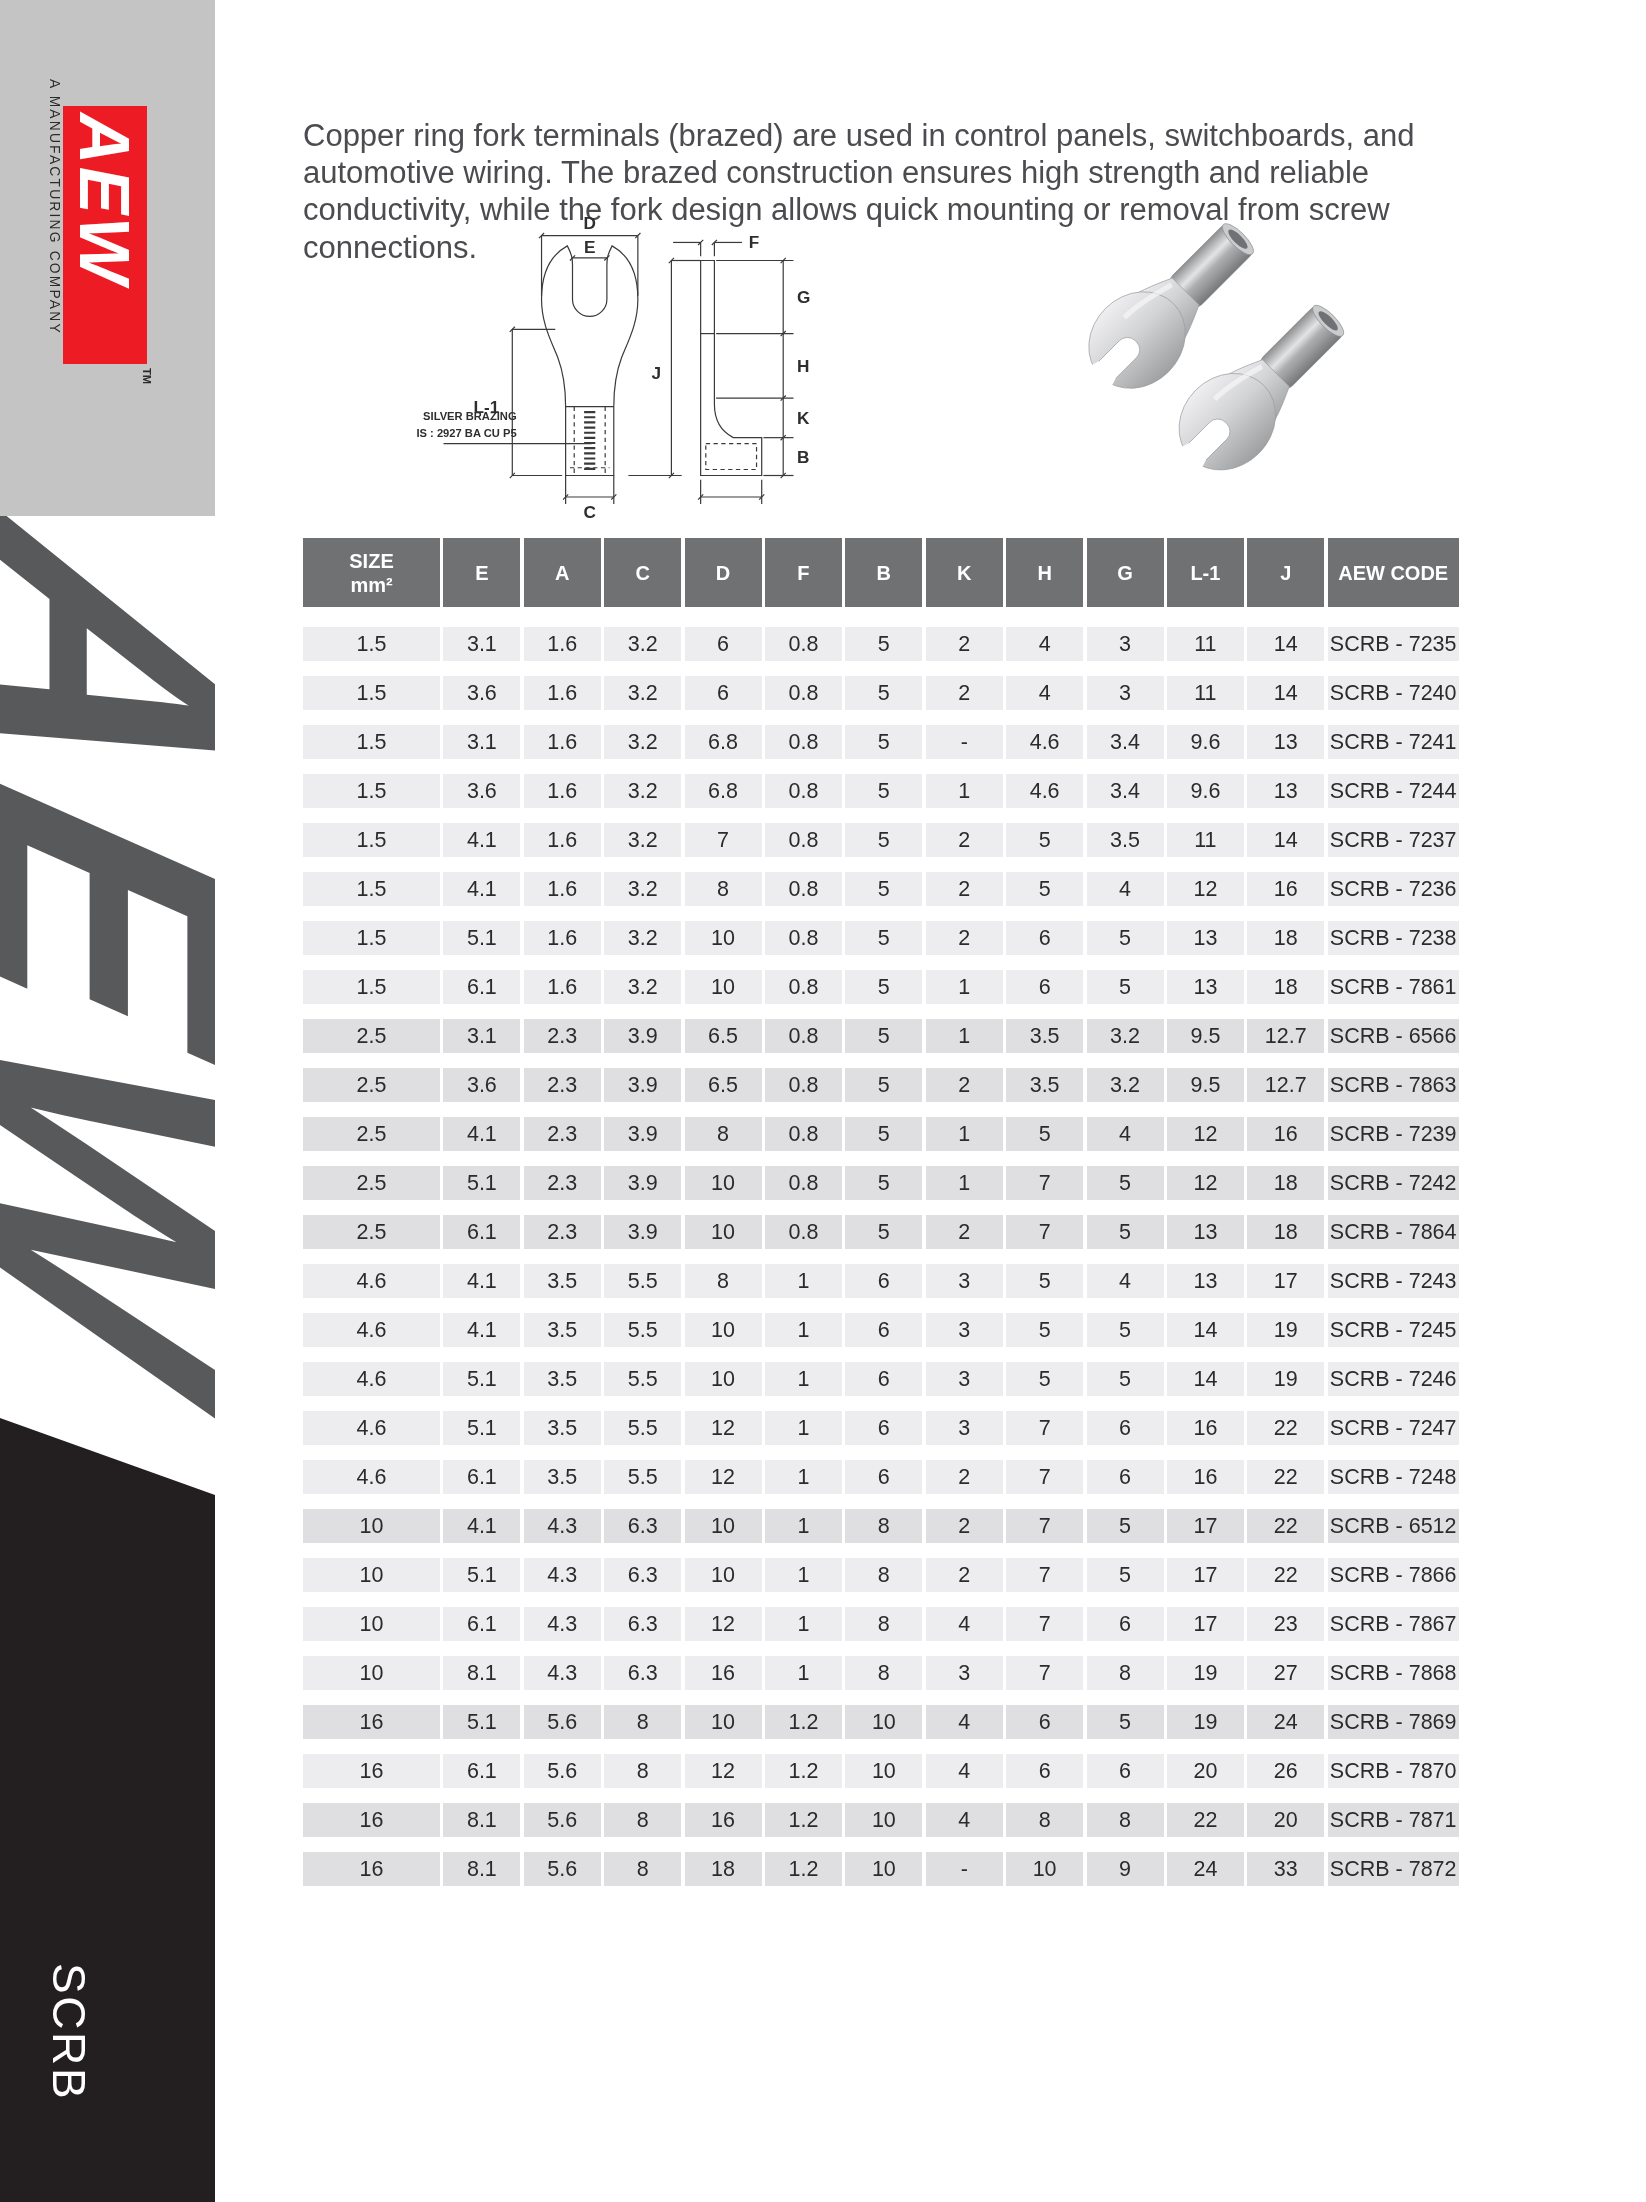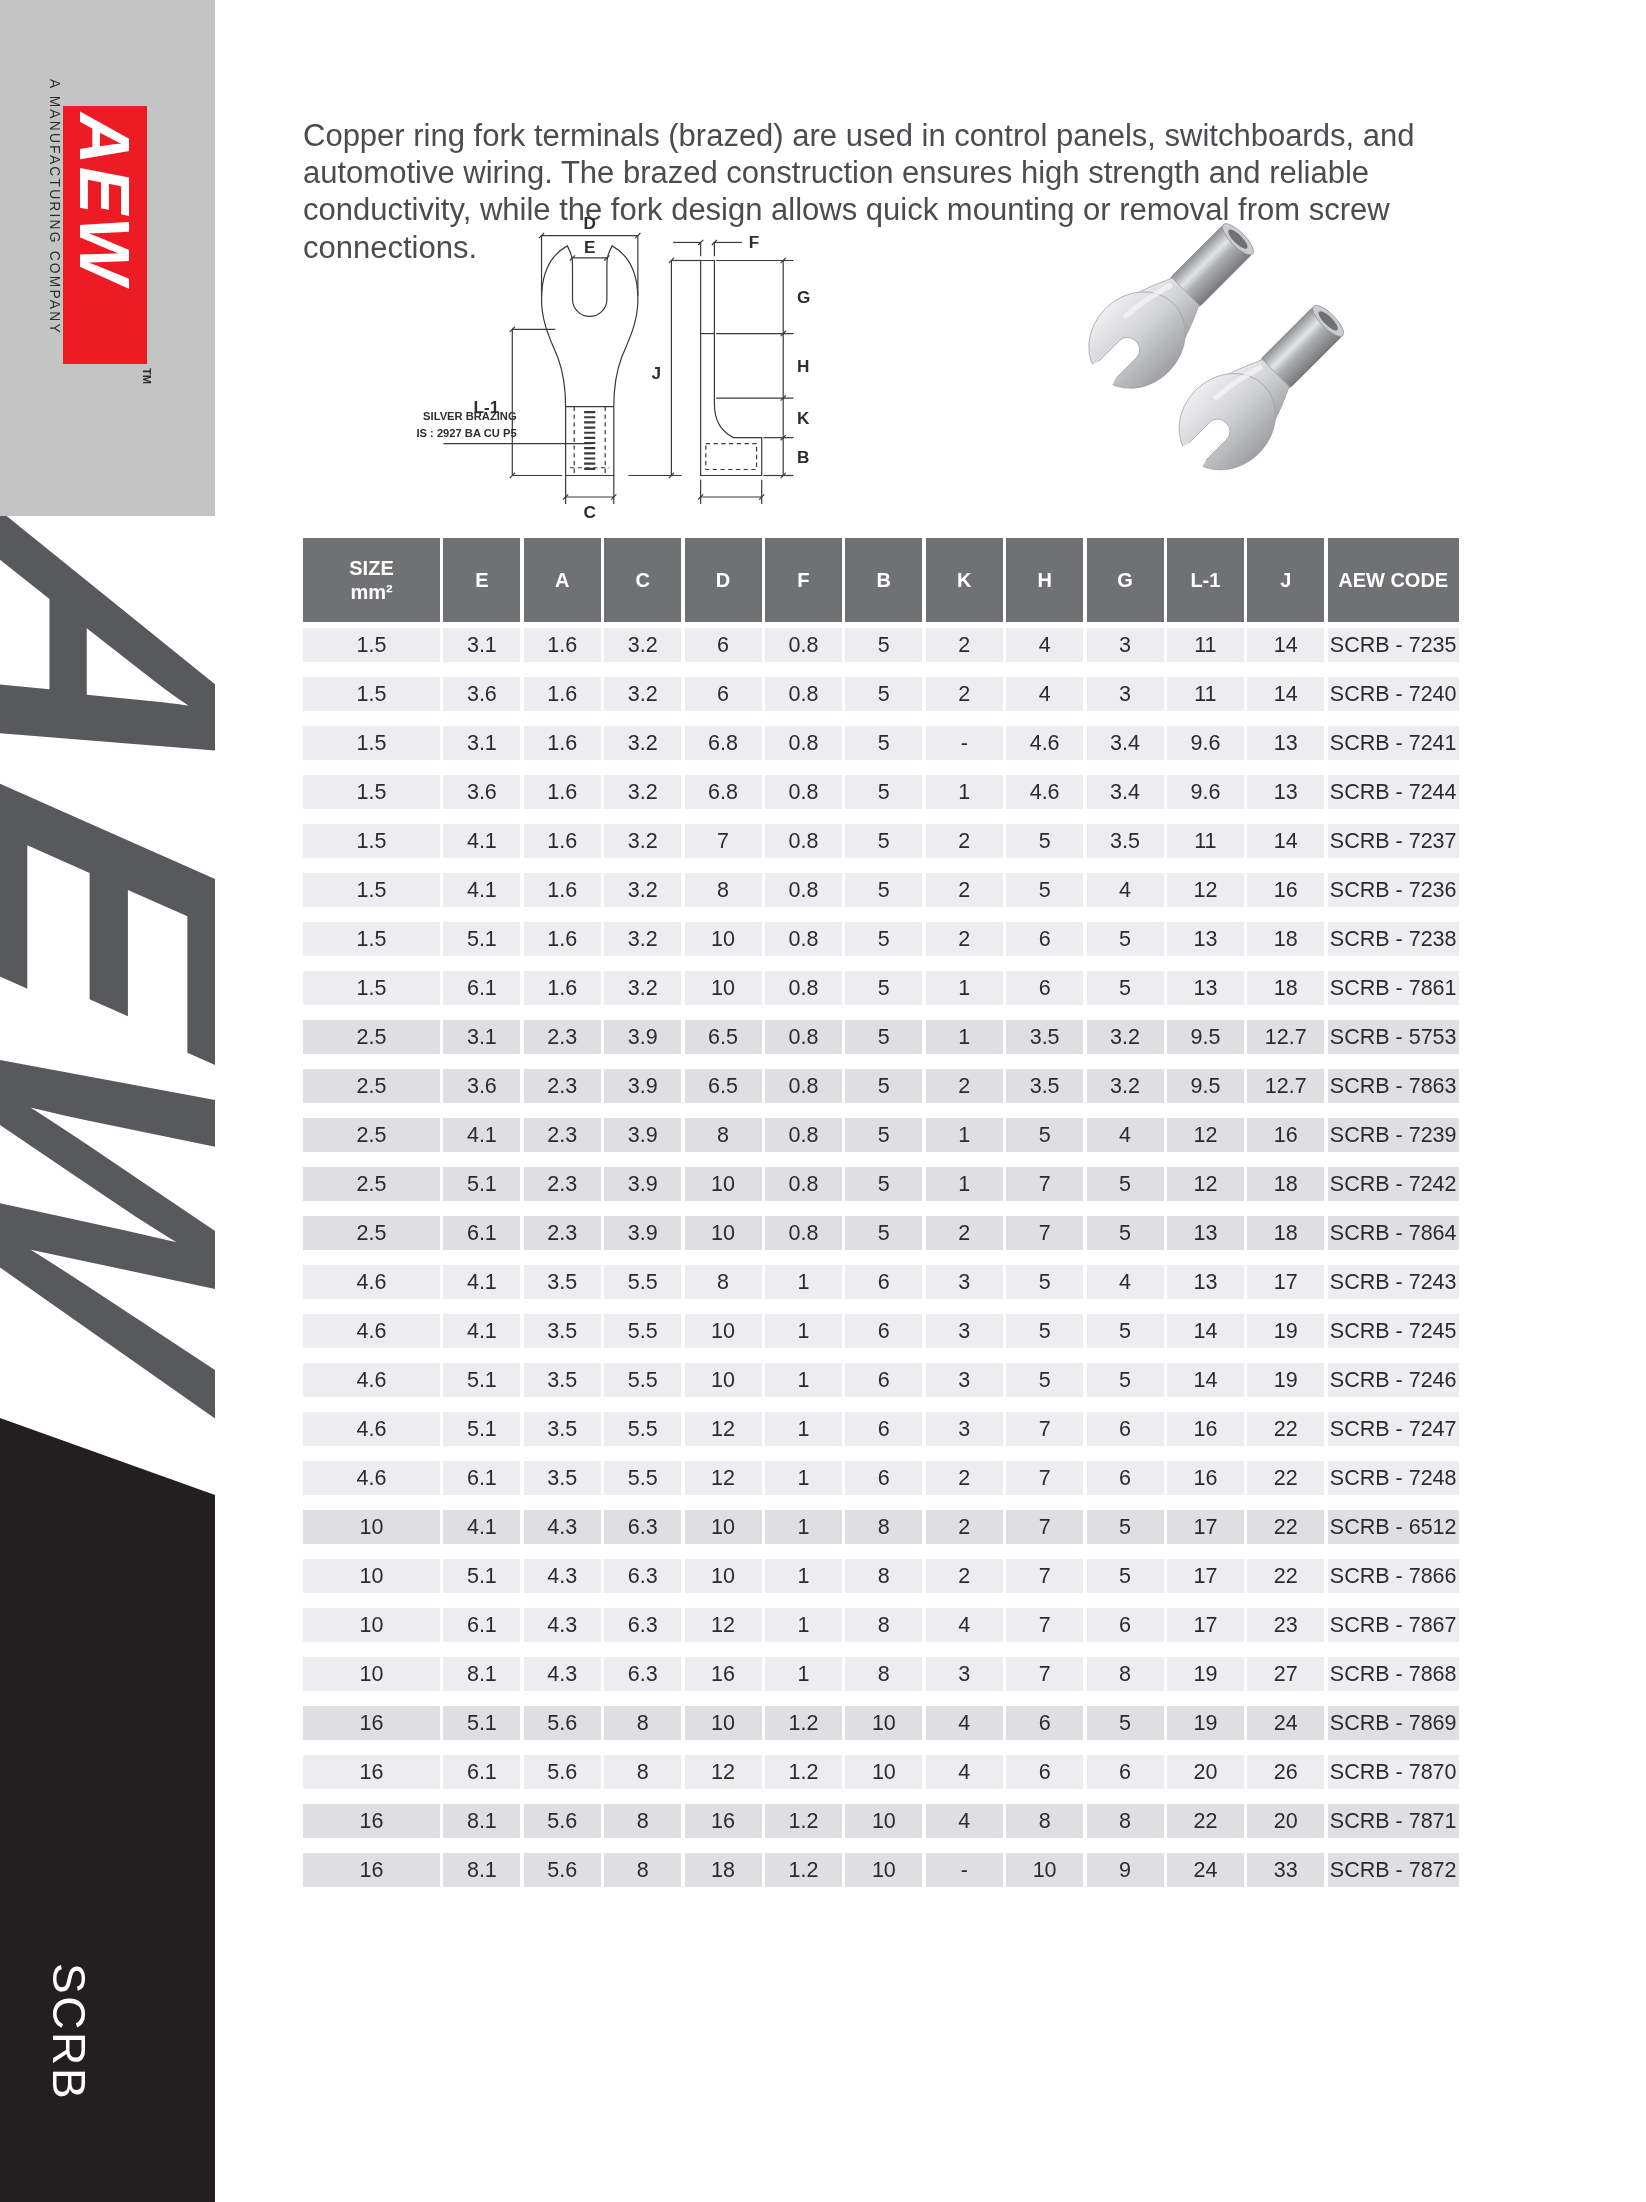--- a/index.html
+++ b/index.html
@@ -46,21 +46,21 @@
   .tech-drawing { position:absolute; left:379px; top:213px; }
   .tech-drawing text { font-family:"Liberation Sans", sans-serif; font-weight:700;
              font-size:20px; fill:#2e2e30; }
   .tech-drawing text.small { font-weight:700; font-size:13px; }
   .product-photo { position:absolute; left:1024px; top:185px; }
 
   
   .spec-table { position:absolute; left:303px; top:538px; width:1167px; }
   .t-head, .t-row { display:grid; grid-template-columns:137px repeat(11,77px) 131px;
              column-gap:3.4px; }
-  .t-head { height:84px; margin-bottom:6px; }
+  .t-head { height:69px; margin-bottom:20px; }
   .t-head .h-cell { background:var(--header_gray,#707173); color:#ffffff;
              display:flex; flex-direction:column; align-items:center; justify-content:center;
              font-weight:700; font-size:20px; line-height:1.2; }
   .t-row { height:34px; margin-bottom:15px; }
   .t-cell { background:var(--row_light,#ededef); color:#2b2b2e;
              display:flex; align-items:center; justify-content:center; font-size:21.5px; }
   .t-row.shaded .t-cell { background:var(--row_dark,#dfdfe1); }
 </style>
 </head>
 <body>
@@ -337,21 +337,21 @@
     <div class="t-cell">2.3</div>
     <div class="t-cell">3.9</div>
     <div class="t-cell">6.5</div>
     <div class="t-cell">0.8</div>
     <div class="t-cell">5</div>
     <div class="t-cell">1</div>
     <div class="t-cell">3.5</div>
     <div class="t-cell">3.2</div>
     <div class="t-cell">9.5</div>
     <div class="t-cell">12.7</div>
-    <div class="t-cell">SCRB - 5753</div>
+    <div class="t-cell">SCRB - 6566</div>
   </div>
       <div class="t-row shaded">
     <div class="t-cell">2.5</div>
     <div class="t-cell">3.6</div>
     <div class="t-cell">2.3</div>
     <div class="t-cell">3.9</div>
     <div class="t-cell">6.5</div>
     <div class="t-cell">0.8</div>
     <div class="t-cell">5</div>
     <div class="t-cell">2</div>

